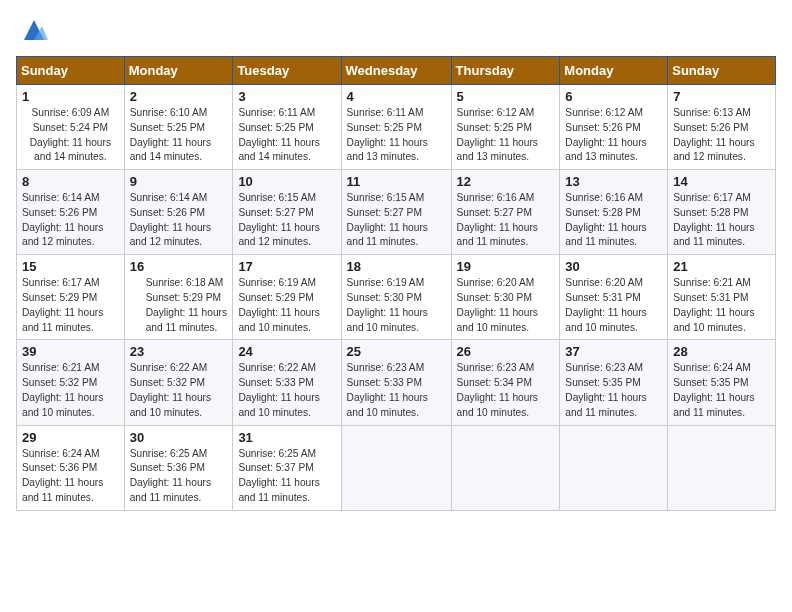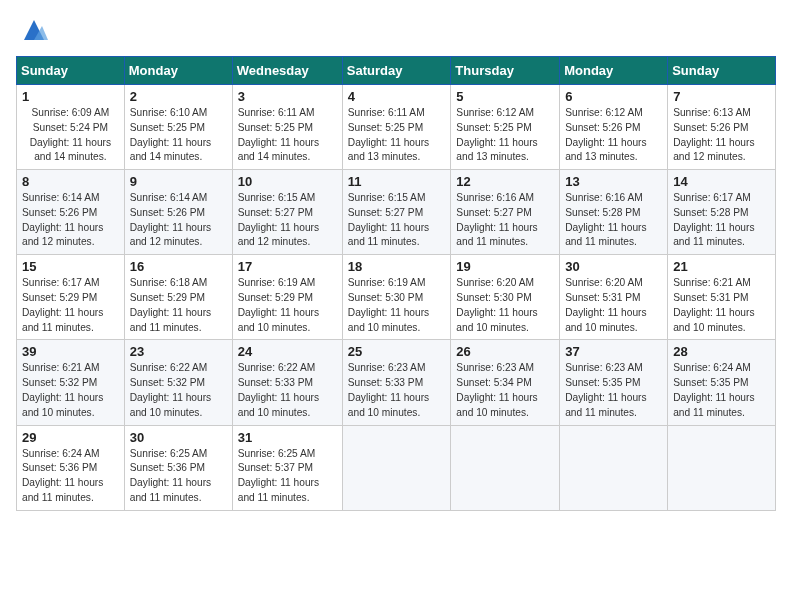--- a/index.html
+++ b/index.html
@@ -51,21 +51,21 @@
     .location-title {
       font-size: 16px;
       color: #555;
     }
     .calendar {
       width: 100%;
       border-collapse: collapse;
       font-size: 10.5px;
     }
     .calendar th {
-      background: #0f766e;
+      background: #a16207;
       color: #fff;
       padding: 6px 4px;
       text-align: left;
       font-size: 13px;
       font-weight: bold;
       border: 1px solid #1a5ab0;
     }
     .calendar td {
       vertical-align: top;
       padding: 4px 5px;
@@ -111,22 +111,22 @@
     <div class="month-title"></div>
     <div class="location-title"></div>
   </div>
 </div>
 
 <table class="calendar">
   <thead>
     <tr>
     <th>Sunday</th>
         <th>Monday</th>
+        <th>Tuesday</th>
         <th>Wednesday</th>
-        <th>Saturday</th>
         <th>Thursday</th>
         <th>Monday</th>
         <th>Sunday</th>
       </tr>
   </thead>
   <tbody id="calendar-body">
   <tr>
         <td>
           <span class="day-num">1</span>
           <div class="day-info" style="white-space: pre-line; text-align: center;">Sunrise: 6:09 AM
@@ -231,21 +231,21 @@
       <tr>
         <td>
           <span class="day-num">15</span>
           <div class="day-info" style="white-space: pre-line;">Sunrise: 6:17 AM
 Sunset: 5:29 PM
 Daylight: 11 hours
 and 11 minutes.</div>
         </td>
         <td>
           <span class="day-num">16</span>
-          <div class="day-info" style="white-space: pre-line;">Sunrise: 6:18 AM
+          <div class="day-info" style="white-space: pre-line; margin-left: 16px;">Sunrise: 6:18 AM
 Sunset: 5:29 PM
 Daylight: 11 hours
 and 11 minutes.</div>
         </td>
         <td>
           <span class="day-num">17</span>
           <div class="day-info" style="white-space: pre-line;">Sunrise: 6:19 AM
 Sunset: 5:29 PM
 Daylight: 11 hours
 and 10 minutes.</div>

